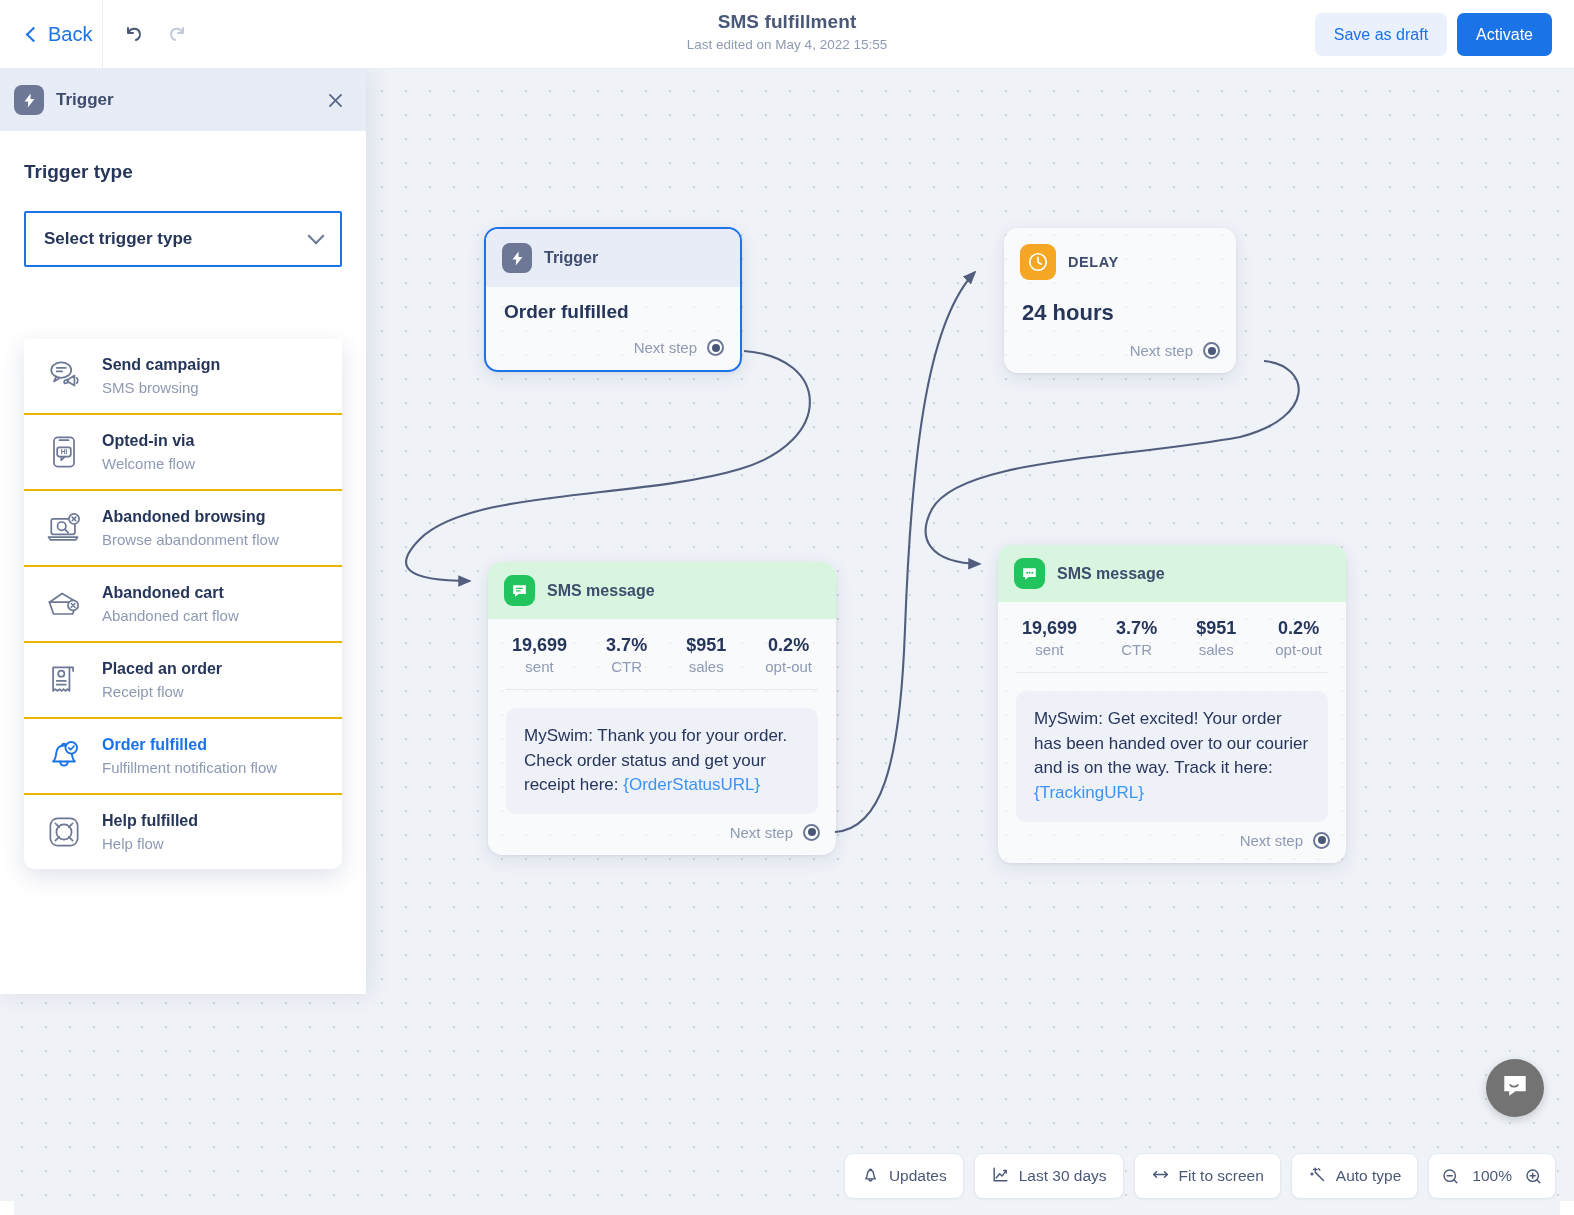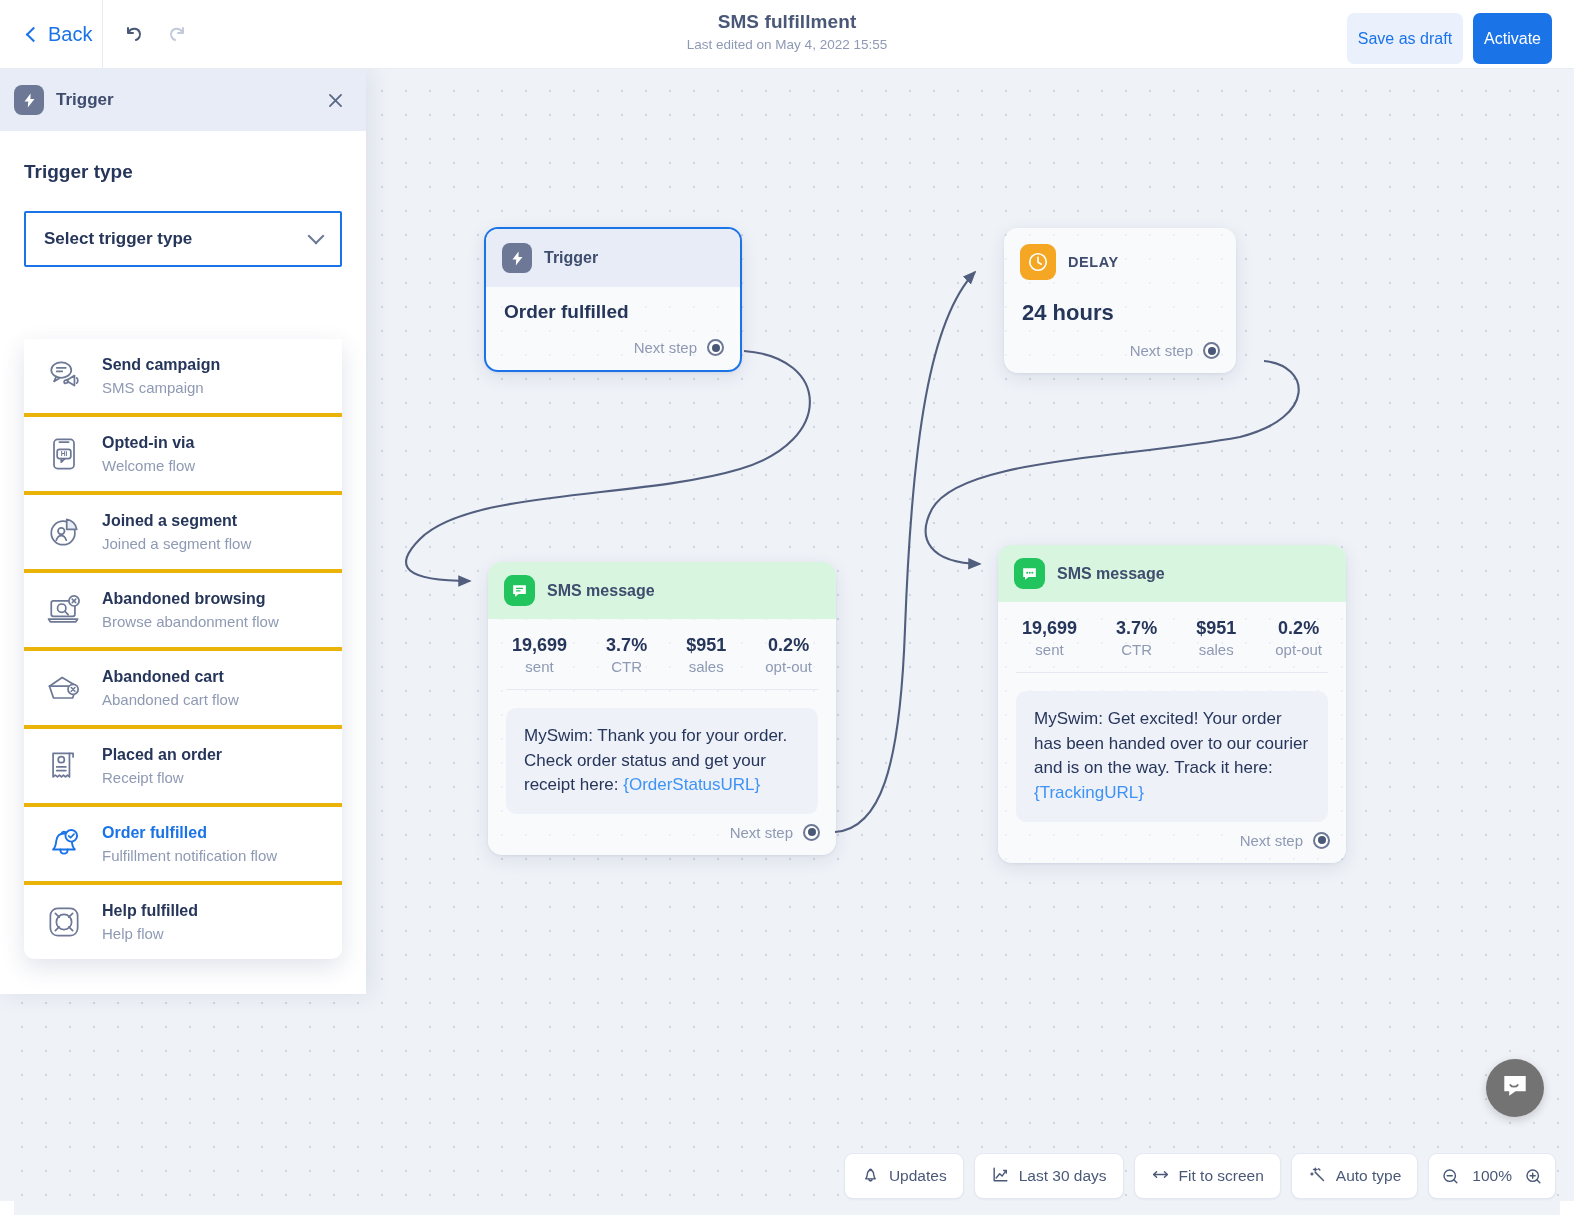--- a/index.html
+++ b/index.html
@@ -67,21 +67,21 @@
     font-size: 13.5px; color:#8e99b3; margin-top:4px;
   }
 
   .topbar-actions {
     position:absolute; right:22px; top:13px;
     display:flex; gap:10px; align-items:center;
   }
   .btn {
     border:none; outline:none; cursor:pointer;
     font-family:inherit; font-size:16px;
-    border-radius:7px; height:51px; padding:0 11px;
+    border-radius:7px; height:43px; padding:0 19px;
     display:flex; align-items:center; justify-content:center;
   }
   .btn-secondary { background:#eaf1fd; color:#1b73e8; }
   .btn-primary { background:#1b73e8; color:#ffffff; }
 
   
   .canvas {
     position:absolute;
     left:0; top:69px;
     width:1574px; height:1146px;
@@ -224,21 +224,21 @@
     position:absolute;
     left:24px; top:270px; width:318px;
     background:#ffffff;
     border-radius: 0 0 10px 10px;
     box-shadow: 0 8px 24px rgba(40,60,110,0.14);
     overflow:hidden;
   }
   .dd-item {
     display:flex; align-items:center; gap:16px;
     padding: 15px 18px;
-    border-bottom:4px solid #eab308;
+    border-bottom:2px solid #eab308;
     cursor:pointer;
   }
   .dd-item:last-child { border-bottom:none; }
   .dd-icon { width:44px; height:44px; flex:0 0 auto;
     display:flex; align-items:center; justify-content:center; }
   .dd-title { font-size:16px; font-weight:700; color:#26355a; line-height:1.3; }
   .dd-sub { font-size:15px; color:#8e99b3; margin-top:2px; line-height:1.3; }
   .dd-item.active .dd-title { color:#1b73e8; }
 
   
@@ -434,54 +434,40 @@
             <ellipse cx="19" cy="15.5" rx="11" ry="8.5"></ellipse>
             <path d="M13.5 22.8 L11 28 L16.5 24.8"></path>
             <path d="M14 13 h10 M14 17 h6"></path>
             <path d="M26 26 l7.5 -4.5 v11 L26 28 z"></path>
             <path d="M23 26.8 l3 -1 v3.6 l-3 0.8 a2 2 0 0 1 0 -3.4 z"></path>
             <path d="M36 24 c1.6 1.4 1.6 4.4 0 5.8"></path>
           </svg>
         </span>
         <span>
           <span class="dd-title">Send campaign</span>
-          <span class="dd-sub" style="display:block">SMS campaign</span>
+          <span class="dd-sub" style="display:block">SMS browsing</span>
         </span>
       </div>
 
       <div class="dd-item">
         <span class="dd-icon">
           <svg width="40" height="40" viewBox="0 0 44 44" fill="none" stroke="#6c7895" stroke-width="1.9" stroke-linecap="round" stroke-linejoin="round">
             <rect x="11" y="6" width="22" height="32" rx="4"></rect>
             <path d="M17 9 h10"></path>
             <rect x="14.5" y="17" width="15" height="10" rx="2.5"></rect>
             <path d="M19 27 v4 l4 -4"></path>
             <text x="22" y="24.6" font-size="7.4" fill="#6c7895" stroke="none" text-anchor="middle" font-family="Liberation Sans, sans-serif" font-weight="700">Hi</text>
           </svg>
         </span>
         <span>
           <span class="dd-title">Opted-in via</span>
           <span class="dd-sub" style="display:block">Welcome flow</span>
         </span>
       </div>
 
-      <div class="dd-item">
-        <span class="dd-icon">
-          <svg width="40" height="40" viewBox="0 0 44 44" fill="none" stroke="#6c7895" stroke-width="1.9" stroke-linecap="round" stroke-linejoin="round">
-            <circle cx="21" cy="23" r="13"></circle>
-            <path d="M25 8 a13 13 0 0 1 11 11 h-11 z" fill="#e9edf5"></path>
-            <circle cx="19" cy="21" r="3.6"></circle>
-            <path d="M13.5 31 c1.2 -3.6 3.2 -5 5.5 -5 s4.3 1.4 5.5 5"></path>
-          </svg>
-        </span>
-        <span>
-          <span class="dd-title">Joined a segment</span>
-          <span class="dd-sub" style="display:block">Joined a segment flow</span>
-        </span>
-      </div>
 
       <div class="dd-item">
         <span class="dd-icon">
           <svg width="40" height="40" viewBox="0 0 44 44" fill="none" stroke="#6c7895" stroke-width="1.9" stroke-linecap="round" stroke-linejoin="round">
             <rect x="8" y="12" width="26" height="17" rx="2.2"></rect>
             <path d="M5 32 h32 l-2 3 H7 z"></path>
             <circle cx="19.5" cy="20" r="4.6"></circle>
             <path d="M23 23.4 l3.6 3.6"></path>
             <circle cx="33" cy="12" r="5.6" fill="#ffffff"></circle>
             <path d="M31 10 l4 4 M35 10 l-4 4" stroke-width="1.7"></path>

